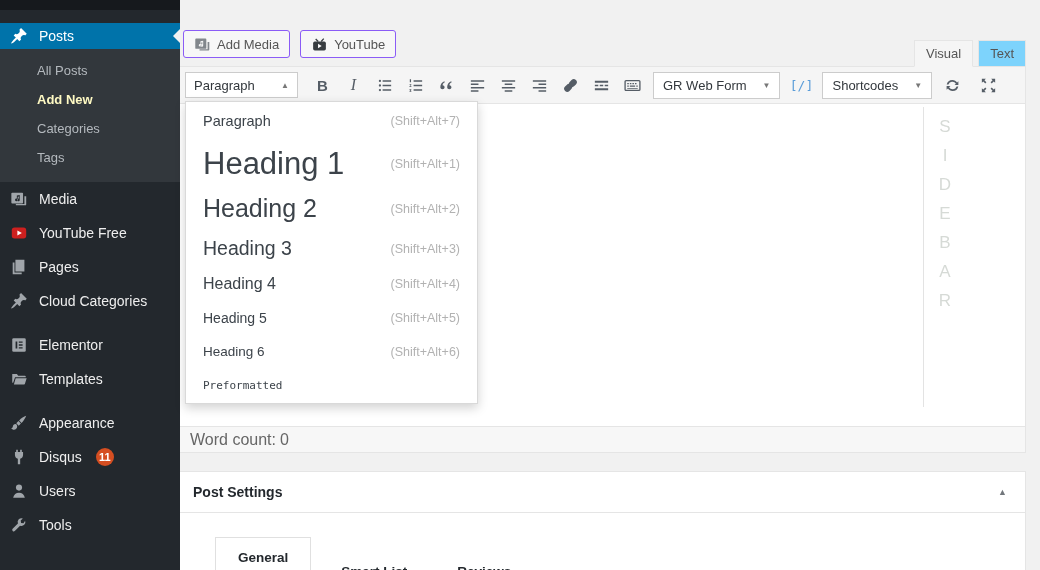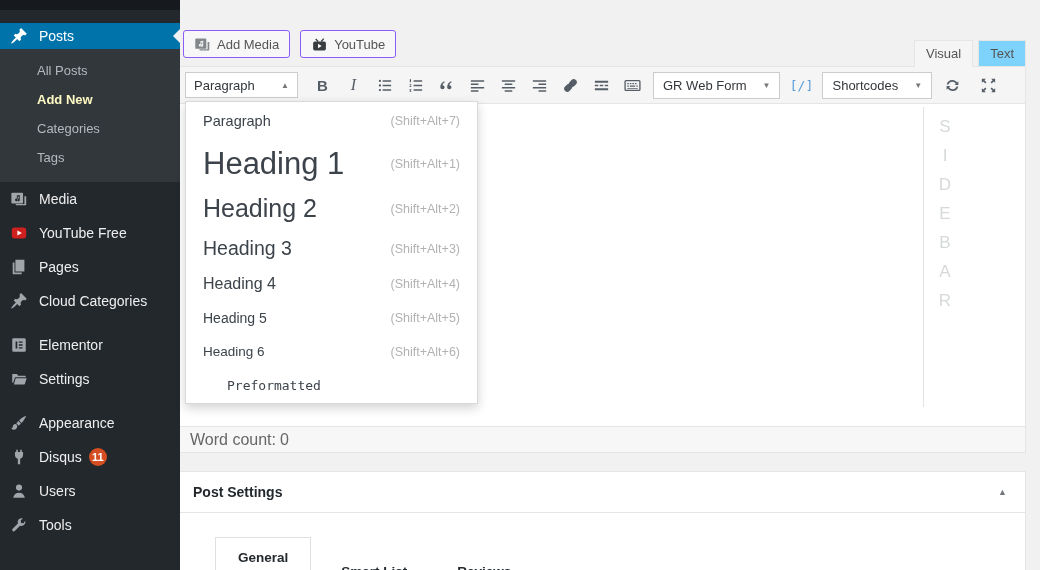--- a/index.html
+++ b/index.html
@@ -13,21 +13,21 @@
   .menu-posts { margin-top:13px; height:26px; background:#0073aa; color:#fff; display:flex; align-items:center; padding-left:9px; font-size:14px; position:relative; cursor:pointer; }
   .menu-posts .mi { color:#fff; }
   .menu-posts::after { content:""; position:absolute; right:0; top:50%; margin-top:-7px; border:7px solid transparent; border-right:7px solid #f1f1f1; border-left:0; }
   .submenu { background:#32373c; padding:7px 0 10px; }
   .submenu-item { padding:7px 0 7px 37px; color:#b4b9be; font-size:13px; cursor:pointer; }
   .submenu-item.active { color:#fef9c3; font-weight:700; }
   .menu-item { height:34px; display:flex; align-items:center; padding-left:9px; color:#eeeeee; font-size:14px; cursor:pointer; }
   .menu-sep { height:10px; }
   .mi { width:20px; height:20px; margin-right:10px; color:#a0a5aa; flex:none; display:flex; align-items:center; justify-content:center; }
   .mi svg { width:18px; height:18px; fill:currentColor; }
-  .badge { margin-left:7px; background:#d54e21; color:#fff; border-radius:50%; min-width:18px; height:18px; line-height:18px; text-align:center; font-size:11px; font-weight:700; }
+  .badge { margin-left:14px; background:#d54e21; color:#fff; border-radius:50%; min-width:18px; height:18px; line-height:18px; text-align:center; font-size:11px; font-weight:700; }
 
   
   .content { position:absolute; left:160px; top:0; right:0; bottom:0; padding:0 14px 0 18px; }
 
   .mediabar { position:relative; height:66px; }
   .media-buttons { position:absolute; left:5px; top:30px; display:flex; gap:10px; }
   .wp-button { display:inline-flex; align-items:center; height:28px; padding:12px 10px; background:#f7f7f7; border:1px solid #8b5cf6; border-radius:3px; color:#555; font-size:13px; cursor:pointer; }
   .wp-button .bi { margin-right:6px; }
   .bi svg { width:17px; height:17px; }
   .bi-media { color:#82878c; }
@@ -54,21 +54,21 @@
   .fmt-menu { position:absolute; left:6px; top:34px; width:293px; background:#fff; border:1px solid #d9d9d9; box-shadow:0 4px 10px rgba(0,0,0,.18); z-index:6; }
   .fmt-row { display:flex; align-items:center; justify-content:space-between; padding:0 17px; color:#3c434a; cursor:pointer; }
   .fmt-row .sc { font-size:12.5px; color:#b2b2b2; flex:none; margin-left:10px; }
   .fr0 { height:38px; font-size:14.5px; }
   .fr1 { height:47px; font-size:31px; }
   .fr2 { height:43px; font-size:25px; }
   .fr3 { height:37px; font-size:19.5px; }
   .fr4 { height:34px; font-size:16px; }
   .fr5 { height:34px; font-size:14px; }
   .fr6 { height:33px; font-size:13.5px; }
-  .fr7 { height:35px; font-size:13px; font-family:"DejaVu Sans Mono", monospace;margin-left:24px; }
+  .fr7 { height:35px; font-size:11px; font-family:"DejaVu Sans Mono", monospace; }
 
   .edit-area { position:relative; height:322px; background:#fff; }
   .area-divider { position:absolute; left:744px; top:3px; height:300px; border-left:1px solid #e3e3e3; }
   .vert-placeholder { position:absolute; left:758px; top:13px; display:flex; flex-direction:column; gap:9px; color:#d6dad6; font-size:17px; }
   .vert-placeholder span { width:16px; text-align:center; }
 
   .status-bar { border-top:1px solid #e5e5e5; background:#f7f7f7; height:26px; display:flex; align-items:center; padding:0 11px; font-size:16px; color:#666; gap:4px; }
 
   .panel-gap { height:18px; }
   .postbox { border:1px solid #e5e5e5; background:#fff; }
@@ -152,21 +152,21 @@
     </span>
     <span>Elementor</span>
   </div>
 
   <div class="menu-item">
     <span class="mi">
       <svg viewBox="0 0 20 20">
           <path d="M2.5 4.5h5.2l1.4 1.8h7.4a1 1 0 011 1v.7H5.6l-2.1 6.3h-.5a.9.9 0 01-.5-.8zM6.3 9.2h12.2l-1.9 6.2a1 1 0 01-1 .7H4.3z"></path>
         </svg>
     </span>
-    <span>Settings</span>
+    <span>Templates</span>
   </div>
 
   <div class="menu-sep"></div>
 
   <div class="menu-item">
     <span class="mi">
       <svg viewBox="0 0 20 20">
           <path d="M18 2c-2.6.9-5.5 2.7-7.9 5.1l2.8 2.8C15.3 7.5 17.1 4.6 18 2zM9.4 7.9L7 10.3l2.7 2.7 2.4-2.4zM6.2 11.2c-1.7 0-3.1 1.4-3.1 3.1 0 .9-.8 1.6-1.8 1.6.7 1 1.9 1.7 3.1 1.7 2 0 3.6-1.6 3.6-3.6 0-1.5-.8-2.8-1.8-2.8z"></path>
         </svg>
     </span>

